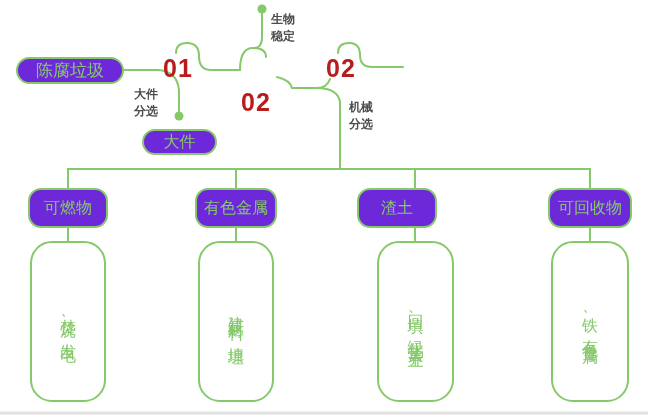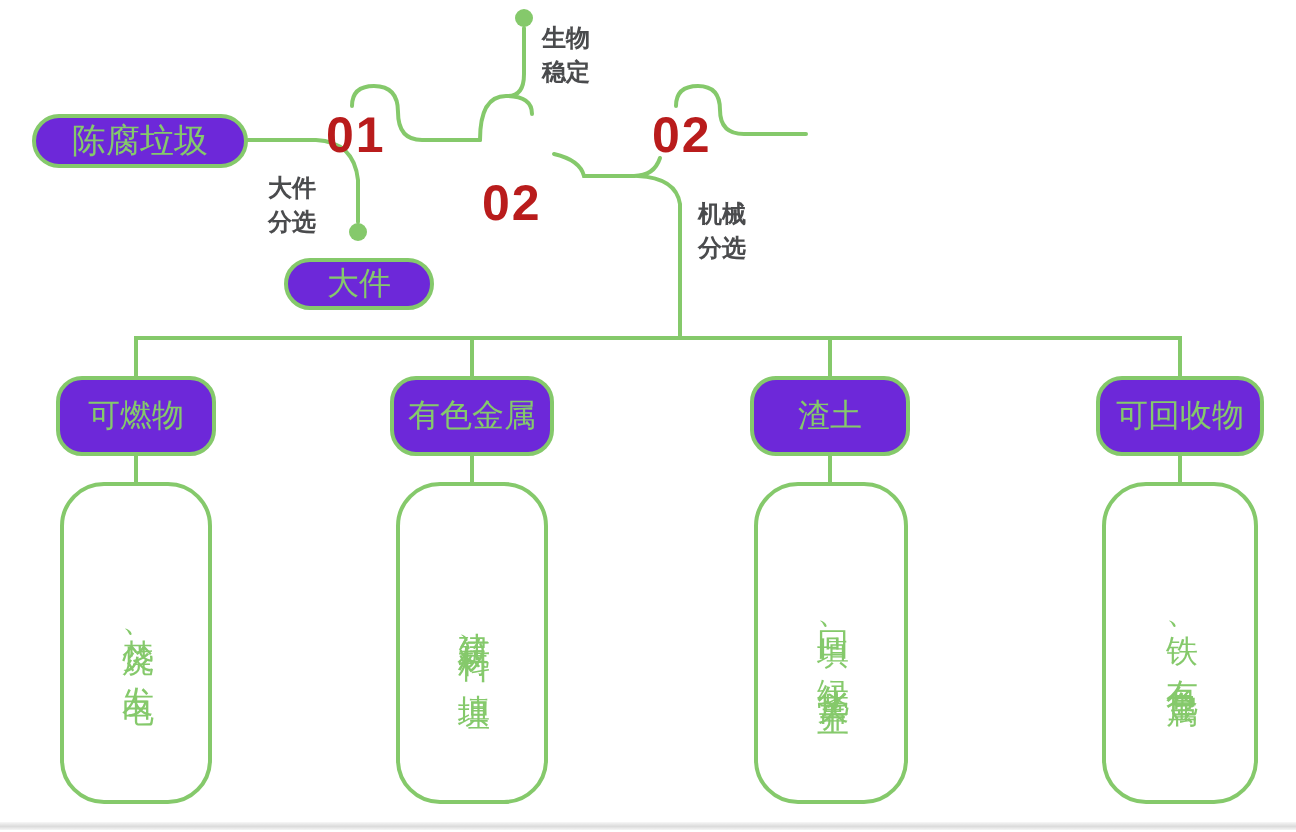--- a/index.html
+++ b/index.html
@@ -97,21 +97,21 @@
   <div class="pill bulky">
     <span>大件</span>
   </div>
 
   <div class="pill cat" style="left:28px; width:80px;">
     <span>可燃物</span>
   </div>
   <div class="pill cat" style="left:195px; width:82px;">
     <span>有色金属</span>
   </div>
-  <div class="pill cat" style="left:375px; width:80px;">
+  <div class="pill cat" style="left:357px; width:80px;">
     <span>渣土</span>
   </div>
   <div class="pill cat" style="left:548px; width:84px;">
     <span>可回收物</span>
   </div>
 
   <div class="outbox" style="left:30px; width:76px;">
     <span class="vtext">焚烧、发电</span>
   </div>
   <div class="outbox" style="left:198px; width:76px;">

